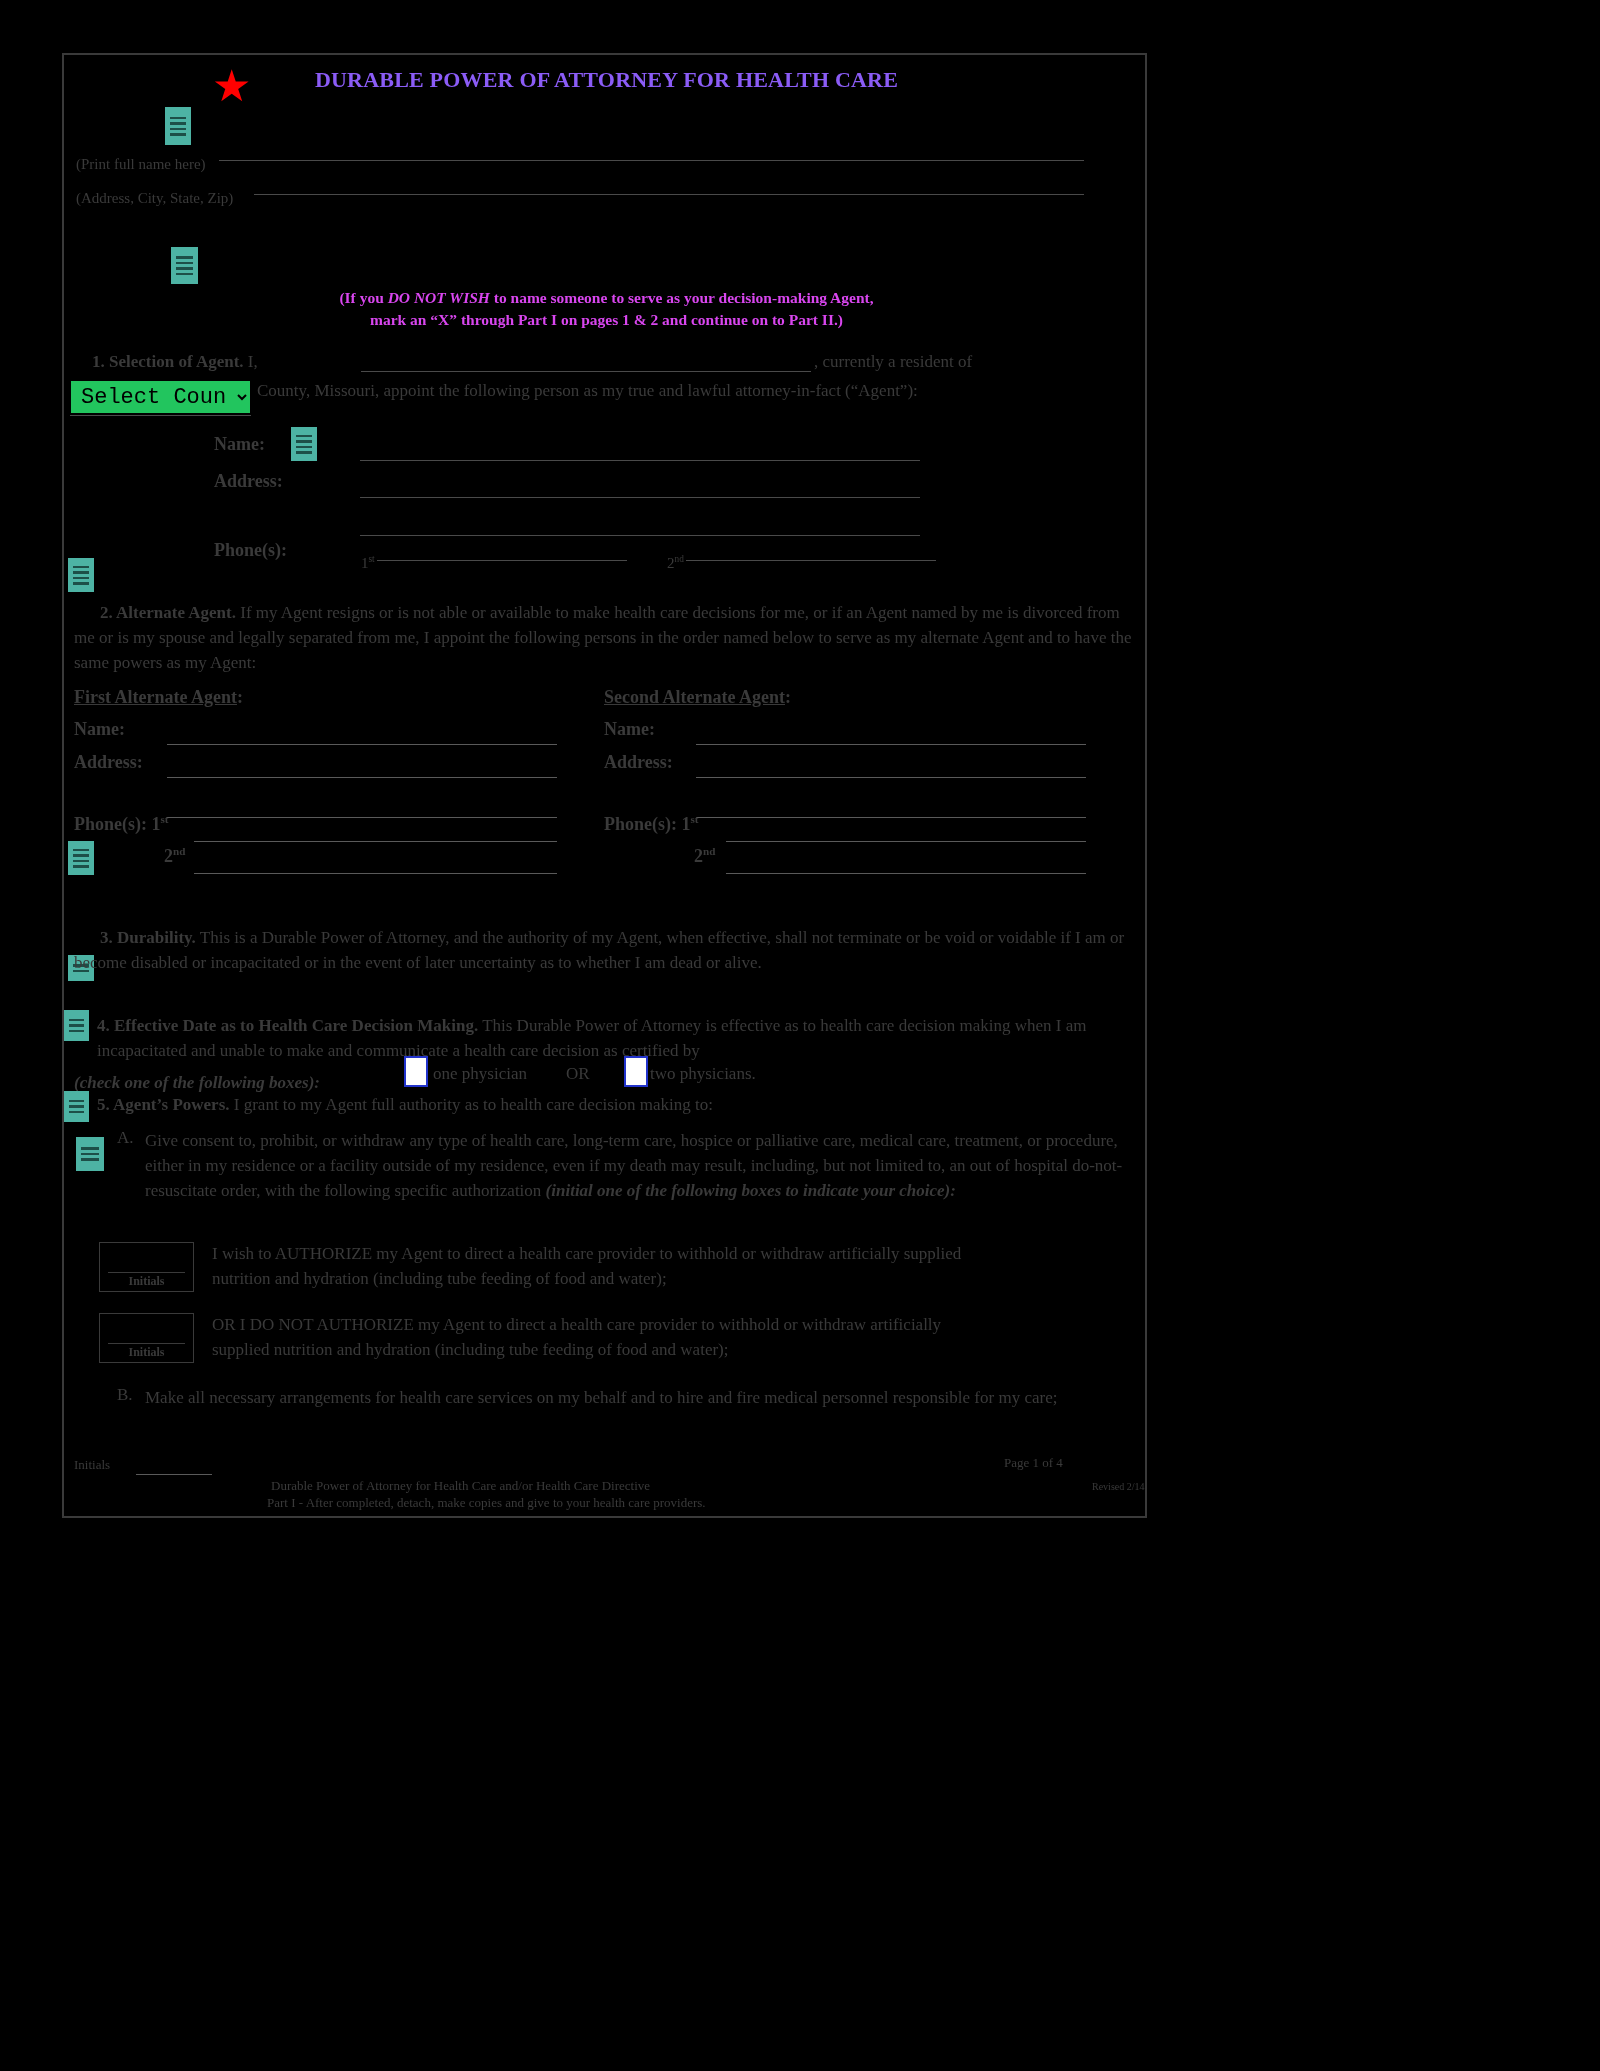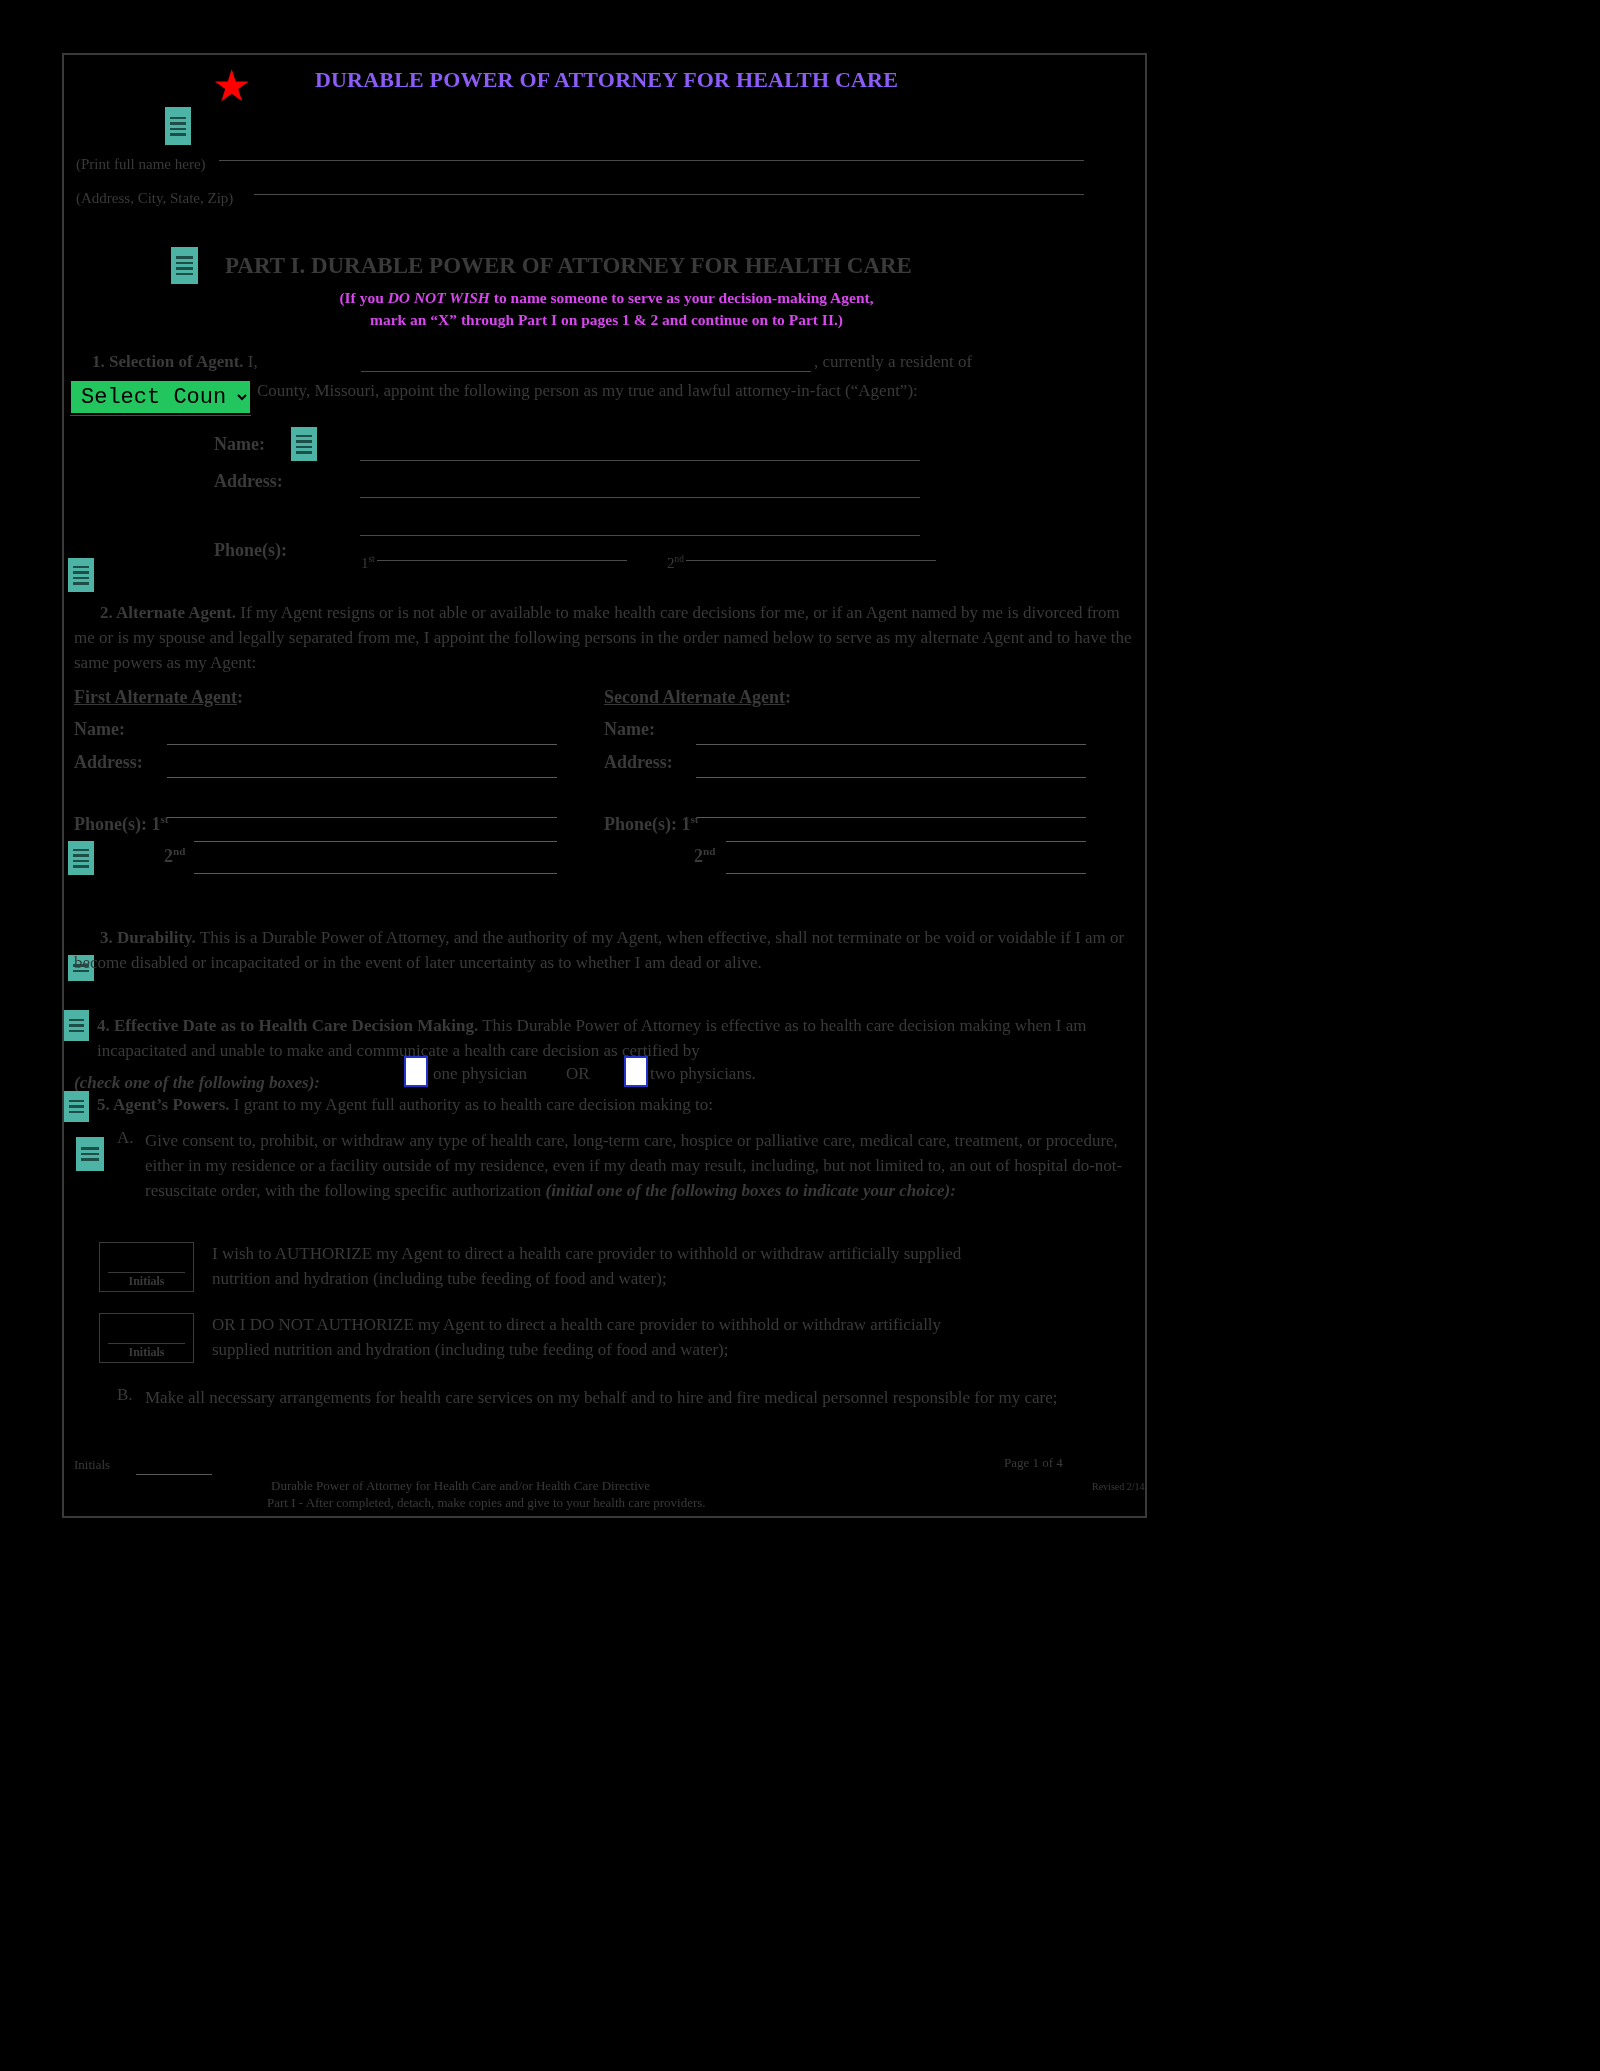--- a/index.html
+++ b/index.html
@@ -181,21 +181,20 @@
     <div class="txt lbl" style="left:12px; top:122px;">(Address, City, State, Zip)</div>
     <div class="rule" style="left:190px; top:139px; width:830px;"></div>
 
     <div class="marker" style="left:107px; top:192px; width:27px; height:37px;">
       <span></span>
         <span></span>
         <span></span>
         <span></span>
     </div>
 
-    <div class="txt h2" style="left:161px; top:198px;">PART I.  DURABLE POWER OF ATTORNEY FOR HEALTH CARE</div>
 
     <div class="txt sub center" style="left:0px; top:234px; width:1085px;">
       <span>(If you </span><i>DO NOT WISH</i><span> to name someone to serve as your decision-making Agent,</span>
     </div>
     <div class="txt sub center" style="left:0px; top:256px; width:1085px;">mark an “X”  through Part I on pages 1 &amp; 2 and continue on to Part II.)</div>
 
     <div class="txt body" style="left:28px; top:297px;">
       <b>1. Selection of Agent.</b>
       <span>I,</span>
     </div>

